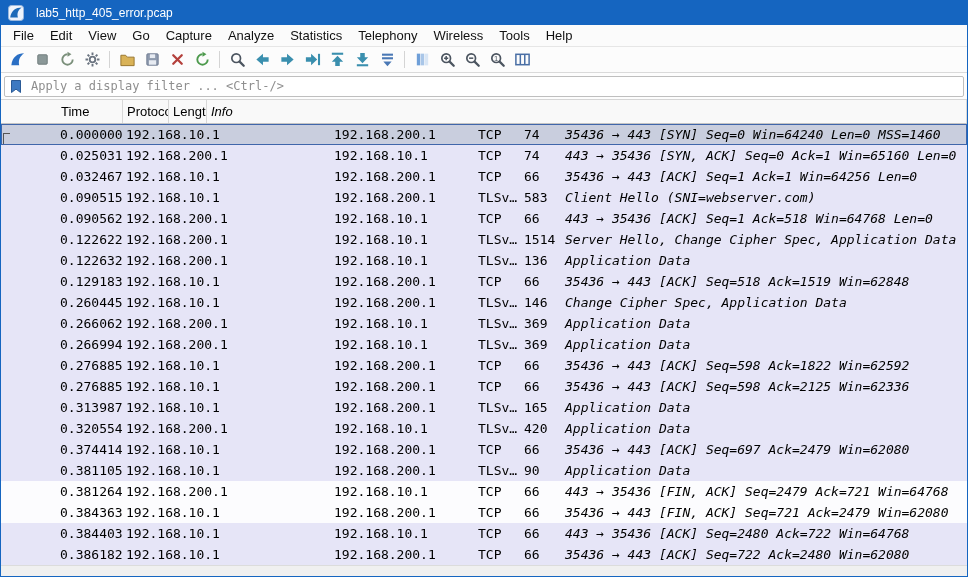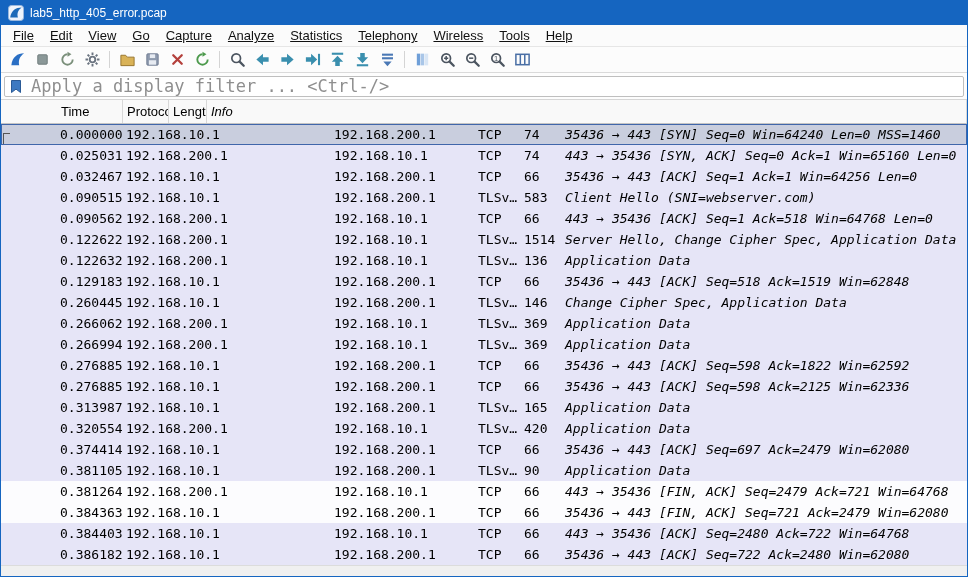--- a/index.html
+++ b/index.html
@@ -4,43 +4,43 @@
 <style>
   * { box-sizing: border-box; }
   html,body { margin:0; padding:0; background:#fff; }
   body { width:968px; height:577px; overflow:hidden; font-family:"Liberation Sans", sans-serif; }
 
   .window { width:968px; height:577px; border:1px solid var(--titlebar,#1565c0);
             display:flex; flex-direction:column; background:#fff; }
 
   
   .titlebar { height:24px; flex:0 0 24px; background:var(--titlebar,#1565c0); color:#fff;
-              display:flex; align-items:center; gap:6px; padding:0 7px; font-size:12px; }
+              display:flex; align-items:center; gap:12px; padding:0 7px; font-size:12px; }
   .titlebar .appicon { width:16px; height:16px; display:inline-flex; }
 
   
   .menubar { height:22px; flex:0 0 22px; background:#fbfbfb; border-bottom:1px solid #e6e6e6;
              display:flex; align-items:center; padding:0 4px; }
-  .menu-item { font-size:13px; color:#111; padding:2px 8px; cursor:default;text-decoration:underline; }
+  .menu-item { font-size:13px; color:#111; padding:2px 8px; cursor:default; }
 
   
   .toolbar { height:26px; flex:0 0 26px; background:#fcfcfc; border-bottom:1px solid #dadada;
              display:flex; align-items:center; padding:0 4px; gap:1px; }
   .tbtn { width:24px; height:22px; border:none; background:transparent; padding:1px;
           display:inline-flex; align-items:center; justify-content:center; border-radius:2px; }
   .ticon { display:inline-flex; width:17px; height:17px; }
   .tsep { width:1px; height:17px; background:#d4d4d4; margin:0 4px; display:inline-block; }
 
   
   .filterbar { height:27px; flex:0 0 27px; background:#fdfdfd; border-bottom:1px solid #d6d6d6;
                display:flex; align-items:center; padding:2px 3px; position:relative; }
   .filter-wrap { position:relative; flex:1; height:21px; }
   .filter-input { width:100%; height:21px; border:1px solid #bfbfbf; border-radius:2px;
                   padding:0 6px 0 26px; font-family:"DejaVu Sans Mono","Liberation Mono",monospace;
-                  font-size:17px; color:#b91c1c; outline:none; background:#fff; }
+                  font-size:12px; color:#b91c1c; outline:none; background:#fff; }
   .filter-input::placeholder { color:#8f8f8f; }
   .filter-bookmark { position:absolute; left:5px; top:3px; width:14px; height:15px; display:inline-flex; }
 
   
   .pheader { height:24px; flex:0 0 24px; display:flex; background:#f9f9f9;
              border-bottom:1px solid #c4c4c4; font-size:13px; color:#000; }
   .hcell { padding:4px 4px 0 4px; border-right:1px solid #d8d8d8; overflow:hidden;
            white-space:nowrap; cursor:default; }
   .c0 { width:56px; flex:0 0 56px;margin-top:30px; }
   .c1 { width:66px; flex:0 0 66px; }

